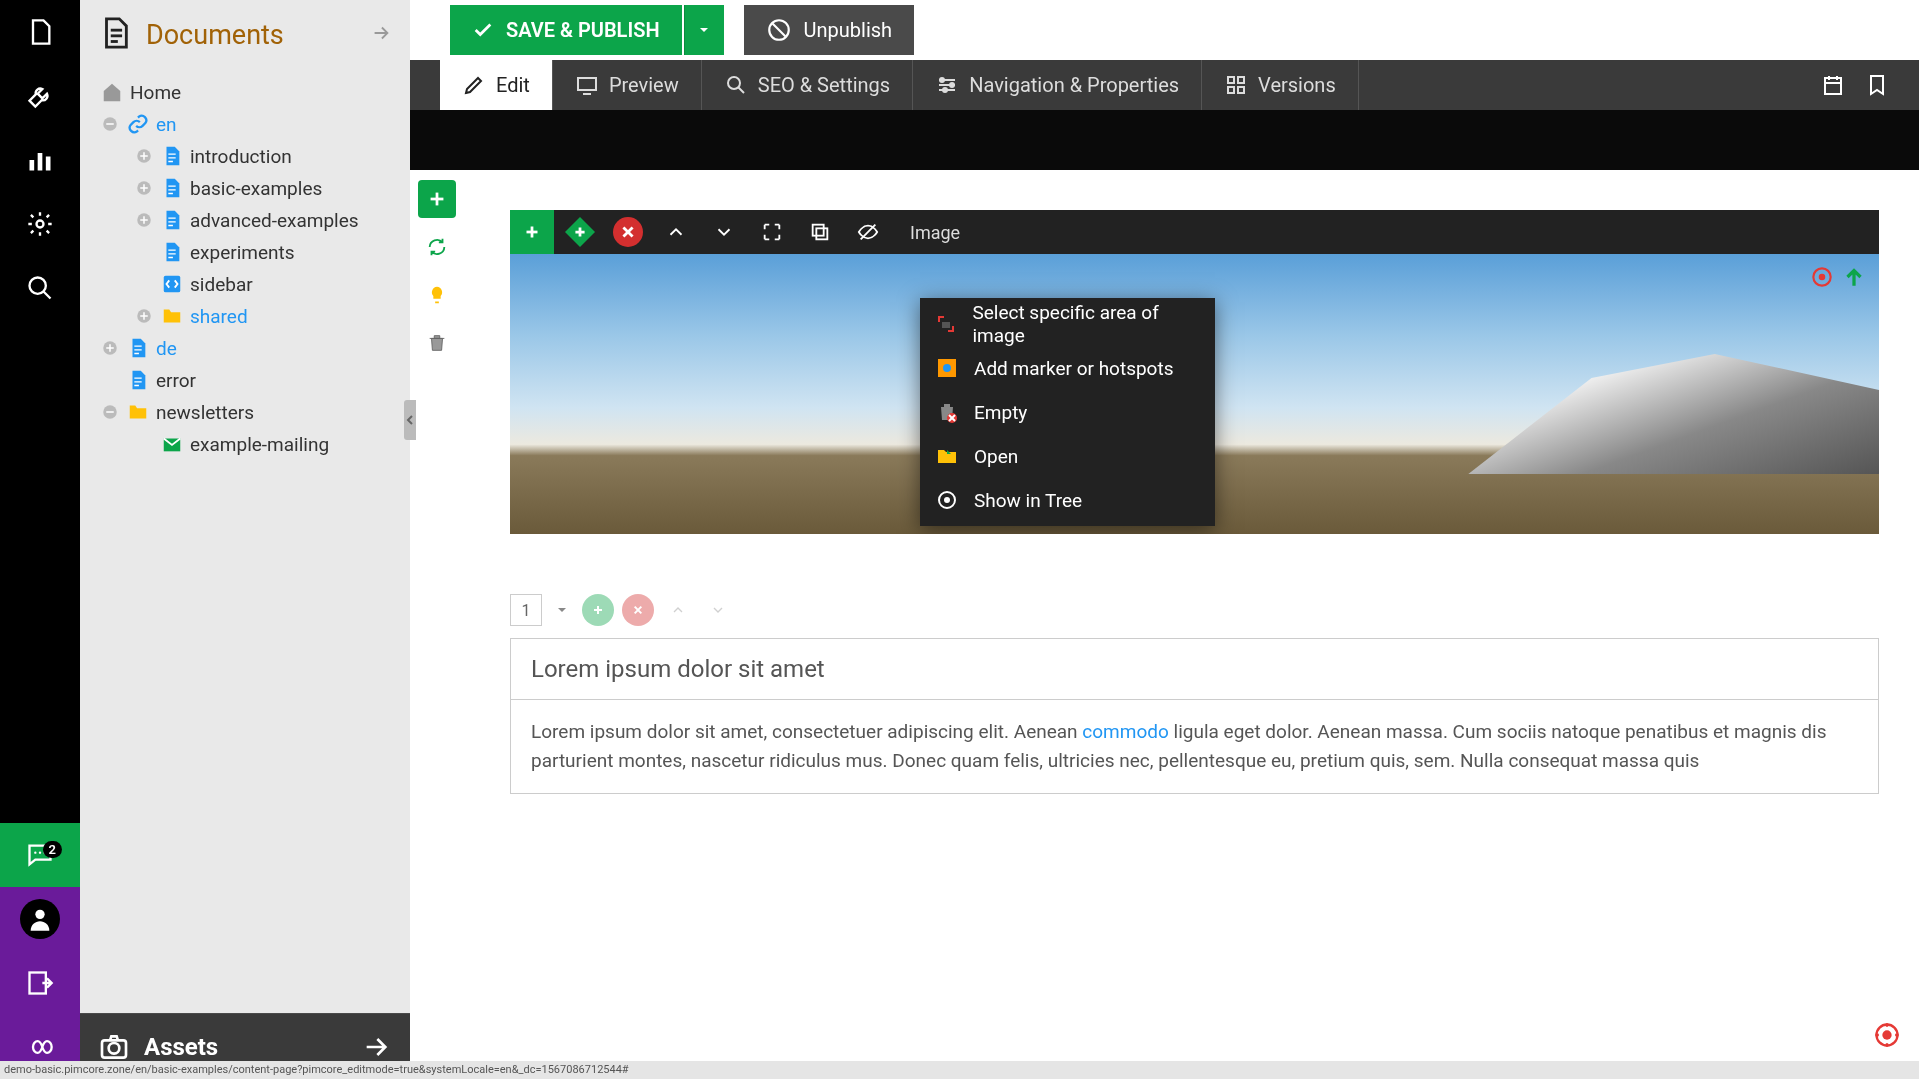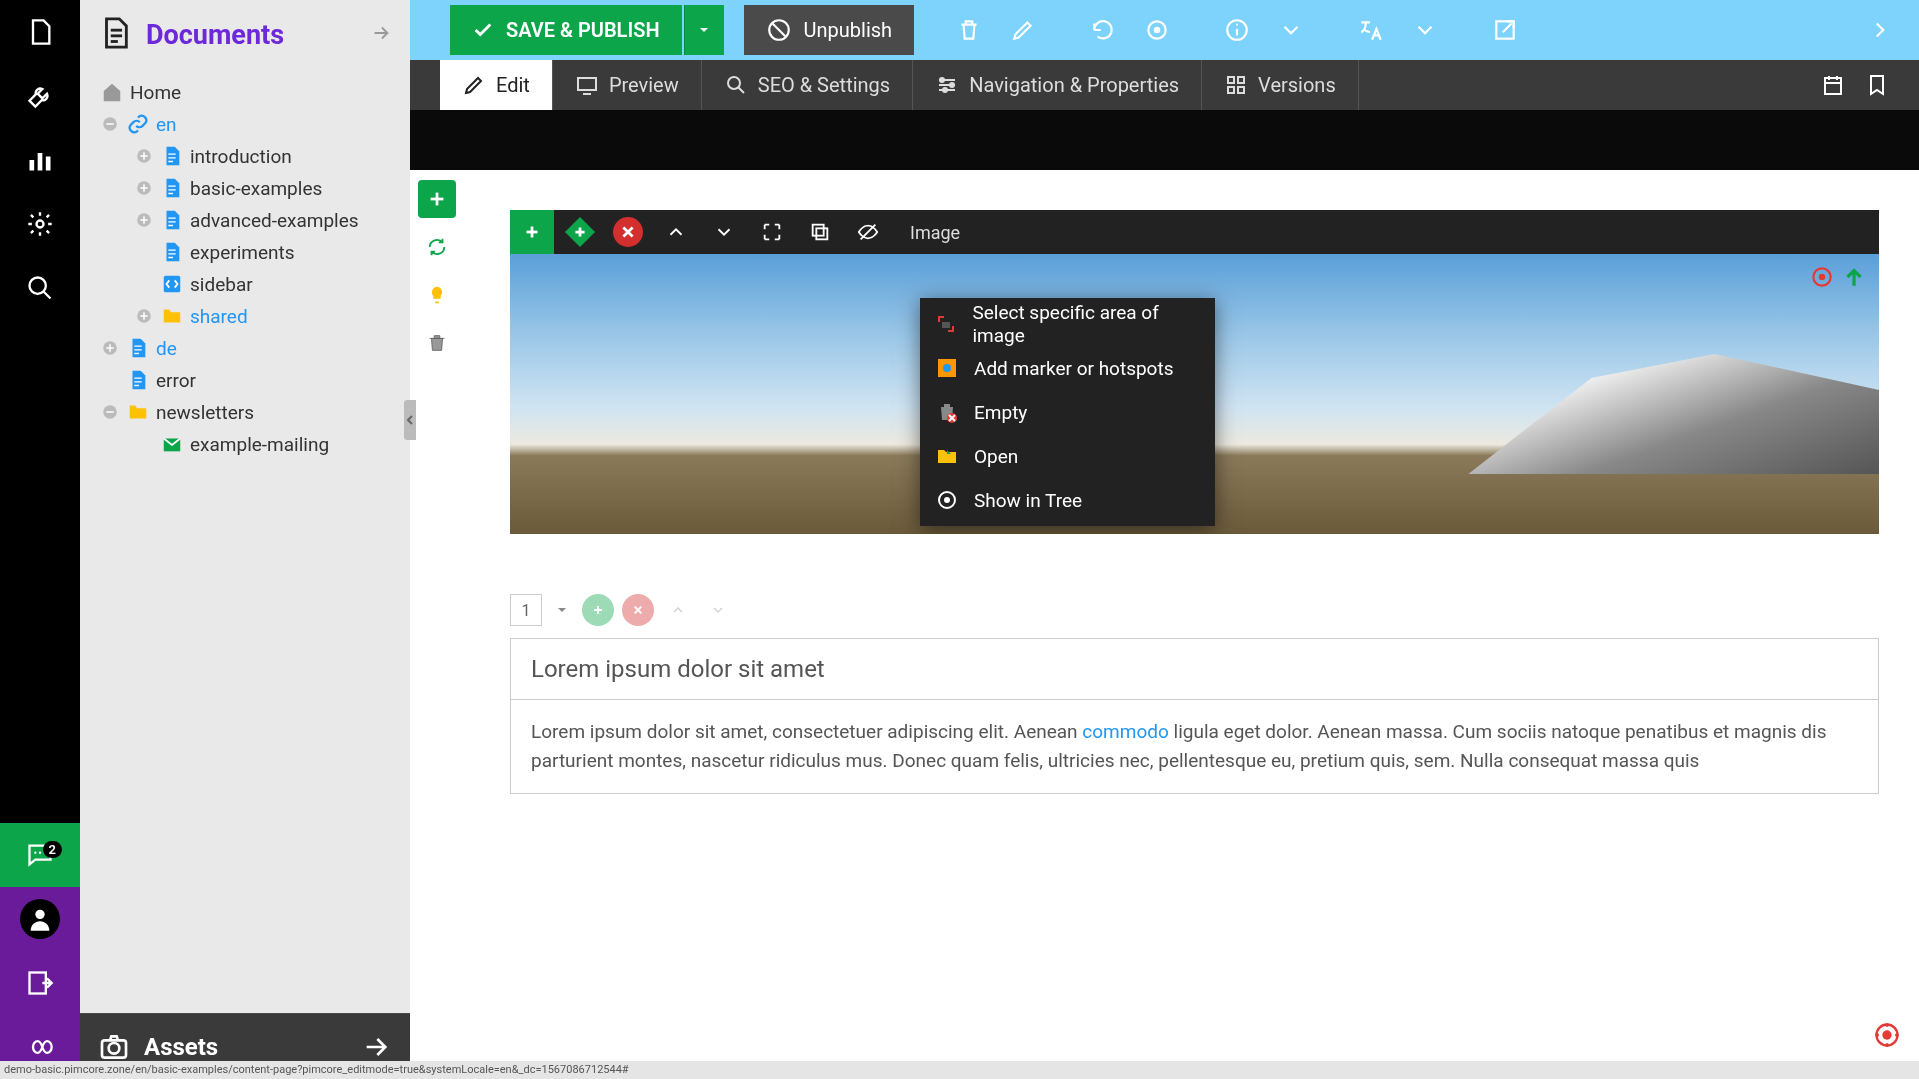--- a/index.html
+++ b/index.html
@@ -12,21 +12,21 @@
 .iconbar-spacer { flex: 1; }
 .iconbar-chat { background: #0ca54a; position: relative; }
 .iconbar-chat .badge { position: absolute; right: 18px; top: 18px; background: #000; color: #fff; border-radius: 10px; font-size: 13px; padding: 1px 6px; font-weight: 600; }
 .iconbar-purple { background: #6a1b9a; }
 .iconbar-user-circle { background: #000; border-radius: 50%; width: 40px; height: 40px; display:flex;align-items:center;justify-content:center;}
 
 
 .treepanel { position: absolute; left: 80px; top: 0; width: 330px; height: 100%; background: #e9e9e9; display: flex; flex-direction: column; }
 .treepanel-header { height: 70px; display: flex; align-items: center; padding: 0 18px; gap: 14px; }
 .treepanel-header-icon svg { width: 34px; height: 34px; stroke: #222; fill: none; stroke-width: 2; }
-.treepanel-header-title { font-size: 27px; font-weight: 700; color: #6d28d9; flex: 1; }
+.treepanel-header-title { font-size: 27px; font-weight: 400; color: #a16207; flex: 1; }
 .treepanel-header-arrow svg { width: 22px; height: 22px; stroke: #999; fill: none; stroke-width: 2; }
 
 .tree { flex: 1; overflow: auto; padding: 6px 8px; font-size: 19px; }
 .tree-row { display: flex; align-items: center; height: 32px; gap: 6px; cursor: pointer; }
 .tree-indent { display:inline-block; }
 .tree-expand { width: 20px; height: 20px; display: flex; align-items: center; justify-content: center; }
 .tree-expand svg { width: 18px; height: 18px; fill: #999; }
 .tree-icon { width: 24px; height: 24px; display: flex; align-items: center; justify-content: center; }
 .tree-icon svg { width: 22px; height: 22px; }
 .tree-label { color: #333; }
@@ -40,21 +40,21 @@
 
 .main { position: absolute; left: 410px; top: 0; right: 0; height: 100%; background: #0a0a0a; }
 .topbar { height: 60px; display: flex; align-items: center; }
 .tab { height: 58px; background: #3a3a3a; display: flex; align-items: center; padding: 0 20px; gap: 12px; margin-left: 8px; }
 .tab-icon svg { width: 24px; height: 24px; }
 .tab-title { color: #fff; font-size: 22px; }
 .tab-close { width: 24px; height: 24px; background: #555; border-radius: 50%; display: flex; align-items: center; justify-content: center; margin-left: 8px; cursor: pointer; }
 .tab-close svg { width: 12px; height: 12px; stroke: #222; stroke-width: 3; }
 .logo { margin-left: auto; margin-right: 20px; color: #888; font-size: 30px; font-weight: 600; letter-spacing: 2px; }
 
-.toolbar1 { height: 60px; background: #7dd3fc; display: flex; align-items: center; padding: 0 0 0 40px; gap: 10px; }
+.toolbar1 { height: 60px; background: #ffffff; display: flex; align-items: center; padding: 0 0 0 40px; gap: 10px; }
 .btn-save { height: 50px; background: #0ca54a; color: #fff; display: flex; align-items: center; padding: 0 22px; gap: 12px; font-size: 20px; font-weight: 600; cursor: pointer; }
 .btn-save svg { width: 22px; height: 22px; stroke: #fff; fill: none; stroke-width: 3; }
 .btn-save-drop { width: 40px; height: 50px; background: #0ca54a; display: flex; align-items: center; justify-content: center; margin-left: -8px; border-left: 1px solid rgba(0,0,0,.15); cursor: pointer; }
 .btn-save-drop svg { width: 16px; height: 16px; fill: #fff; }
 .btn-unpublish { height: 50px; background: #4a4a4a; color: #fff; display: flex; align-items: center; padding: 0 22px; gap: 12px; font-size: 20px; cursor: pointer; margin-left: 10px; }
 .btn-unpublish svg { width: 26px; height: 26px; stroke: #fff; fill: none; stroke-width: 2; }
 .tool-icon { width: 50px; height: 50px; display: flex; align-items: center; justify-content: center; cursor: pointer; }
 .tool-icon svg { width: 26px; height: 26px; stroke: #fff; fill: none; stroke-width: 2; }
 .tool-group { display: flex; gap: 4px; margin-left: 20px; }
 .chev-right { margin-left: auto; margin-right: 14px; }

